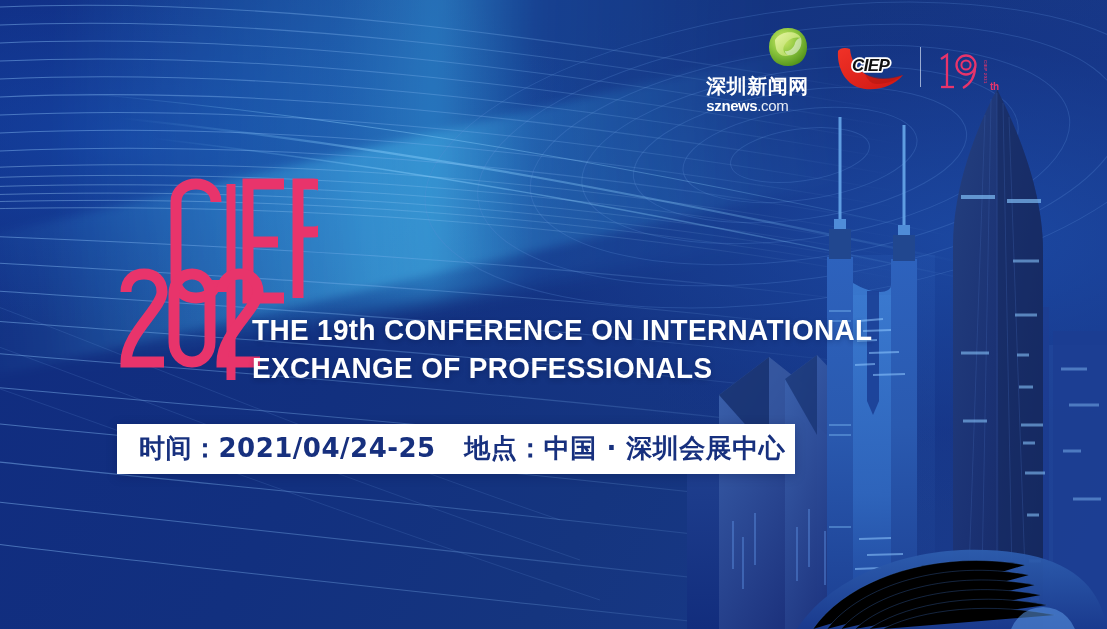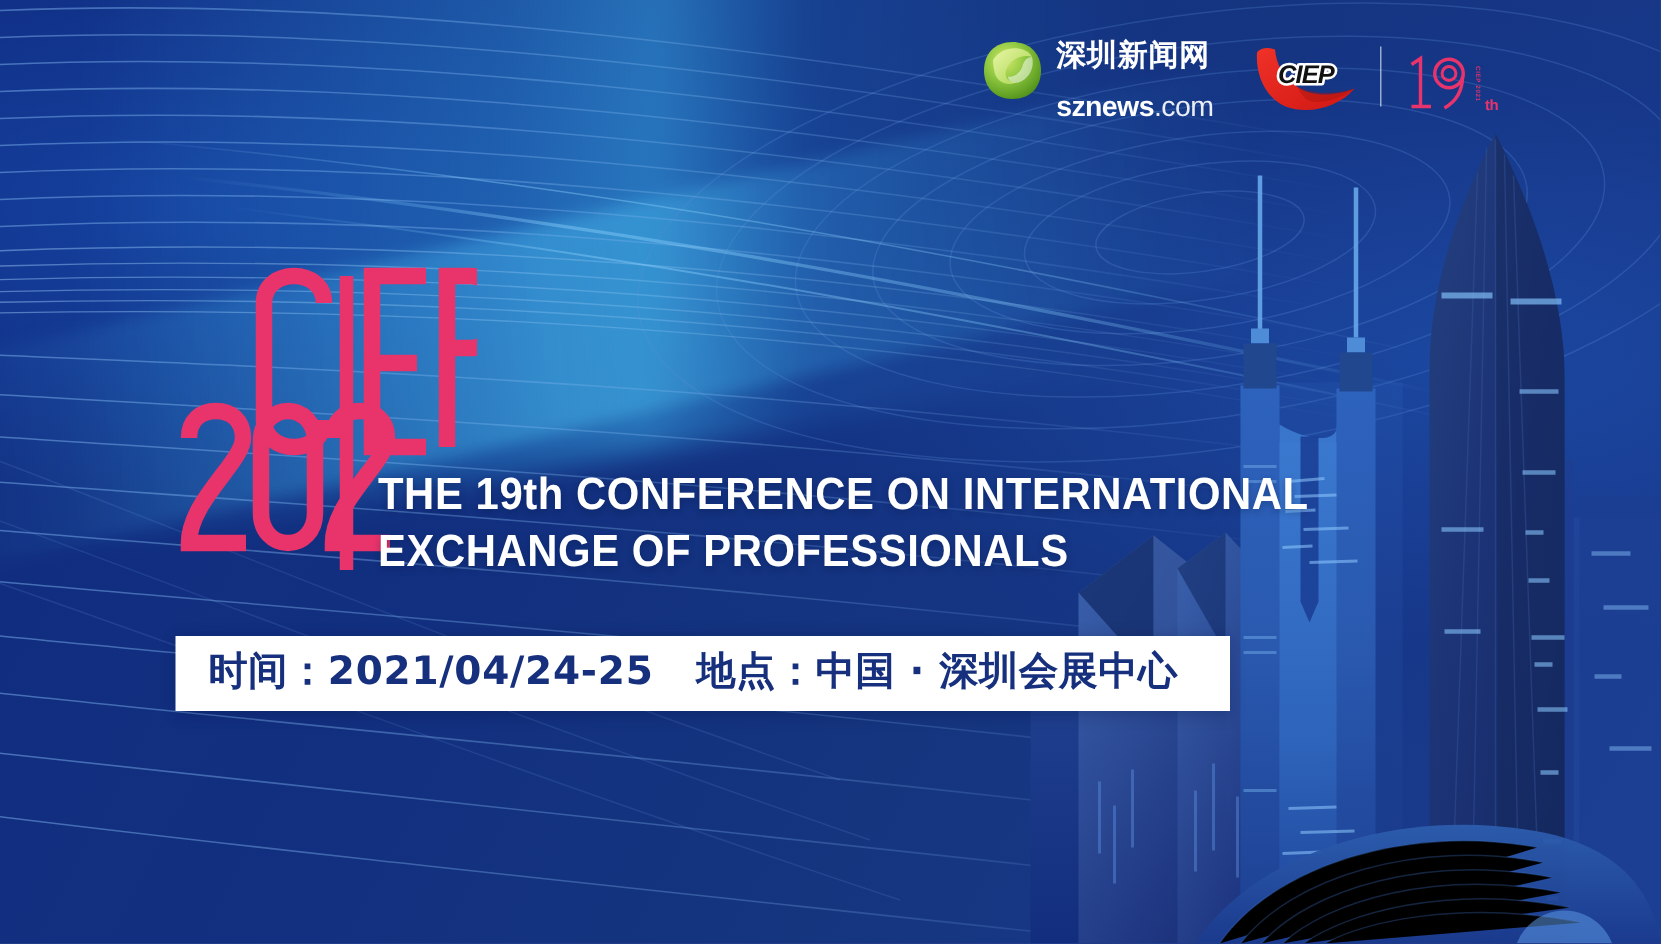--- a/index.html
+++ b/index.html
@@ -60,31 +60,31 @@
 
   
   .skyline { position:absolute; right:0; bottom:0; width:430px; height:560px; }
   .skyline svg { width:100%; height:100%; display:block; }
 
   
   .header-logos {
     position:absolute; top:26px; right:108px;
     display:flex; align-items:center; gap:26px;
   }
-  .sznews-logo { display:flex; align-items:flex-start; gap:8px; }
+  .sznews-logo { display:flex; align-items:flex-end; gap:8px;flex-direction:column; }
   .sznews-mark { width:42px; height:42px; flex:none; }
   .sznews-text { display:flex; flex-direction:column; line-height:1; }
   .sznews-cn {
     font-family:"DejaVu Sans", sans-serif;
     font-size:20px; font-weight:700; color:#ffffff;
     letter-spacing:0.5px;
   }
   .sznews-en {
-    font-size:19px; font-weight:700; color:#ffffff;
-    letter-spacing:-0.4px; margin-top:16px;
+    font-size:15px; font-weight:700; color:#ffffff;
+    letter-spacing:-0.4px; margin-top:2px;
   }
   .sznews-en .dim { font-weight:400; color:#e9eef6; }
 
   .ciep-logo { display:flex; align-items:flex-start; gap:13px; }
   .ciep-mark { width:72px; height:46px; flex:none; }
   .ciep-divider { width:1px; height:40px; background:rgba(225,235,250,0.65); }
   .ciep-19 { display:flex; align-items:flex-end; gap:2px; }
   .ciep-19 svg { display:block; }
   .ciep-19-side {
     writing-mode:vertical-rl;
@@ -119,21 +119,21 @@
     letter-spacing:0.4px;
     transform:scaleX(0.93);
     transform-origin:left center;
     text-shadow:0 2px 5px rgba(4,20,64,0.3);
   }
 
   
   .info-bar {
     position:absolute; left:117px; top:424px;
     background:#ffffff;
-    padding:11px 35px 13px 22px;
+    padding:11px 10px 13px 22px;
     display:inline-flex; align-items:center;
     box-shadow:0 2px 10px rgba(3,16,58,0.28);
   }
   .info-text {
     font-family:"DejaVu Sans", sans-serif;
     color:#17307e; font-weight:700;
     font-size:26px; line-height:1;
     letter-spacing:0.5px; white-space:pre;
   }
 </style>

